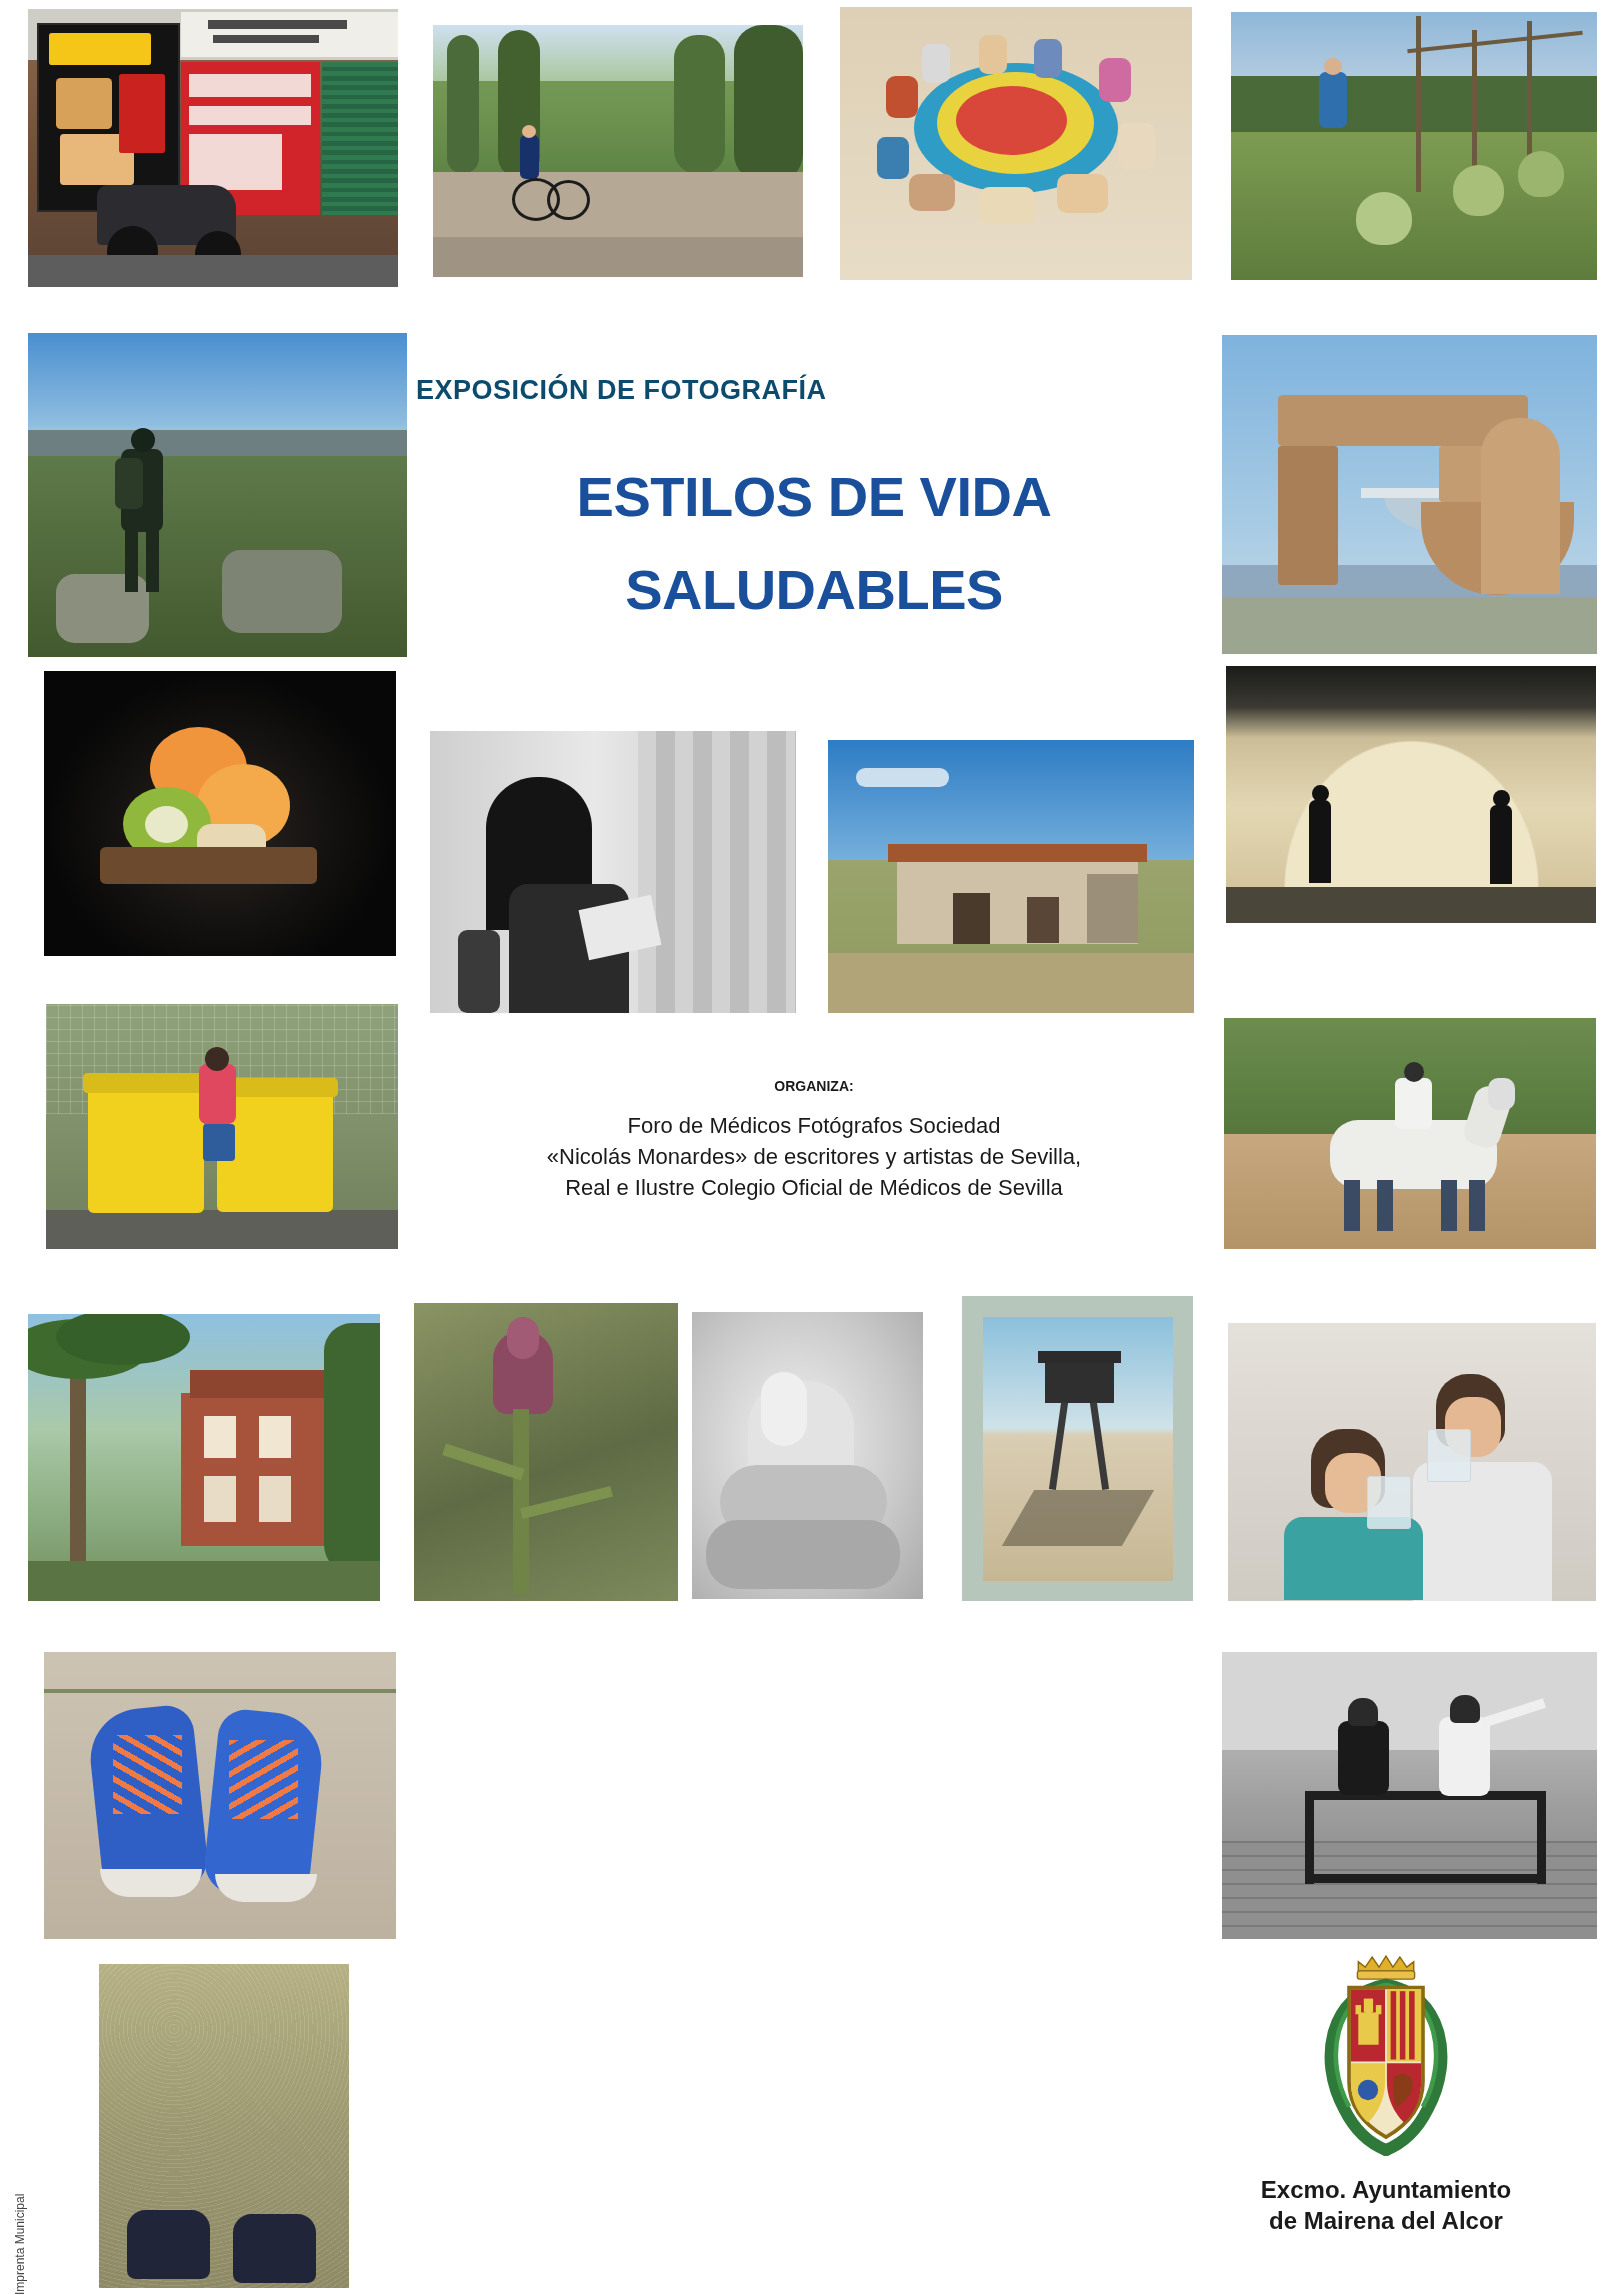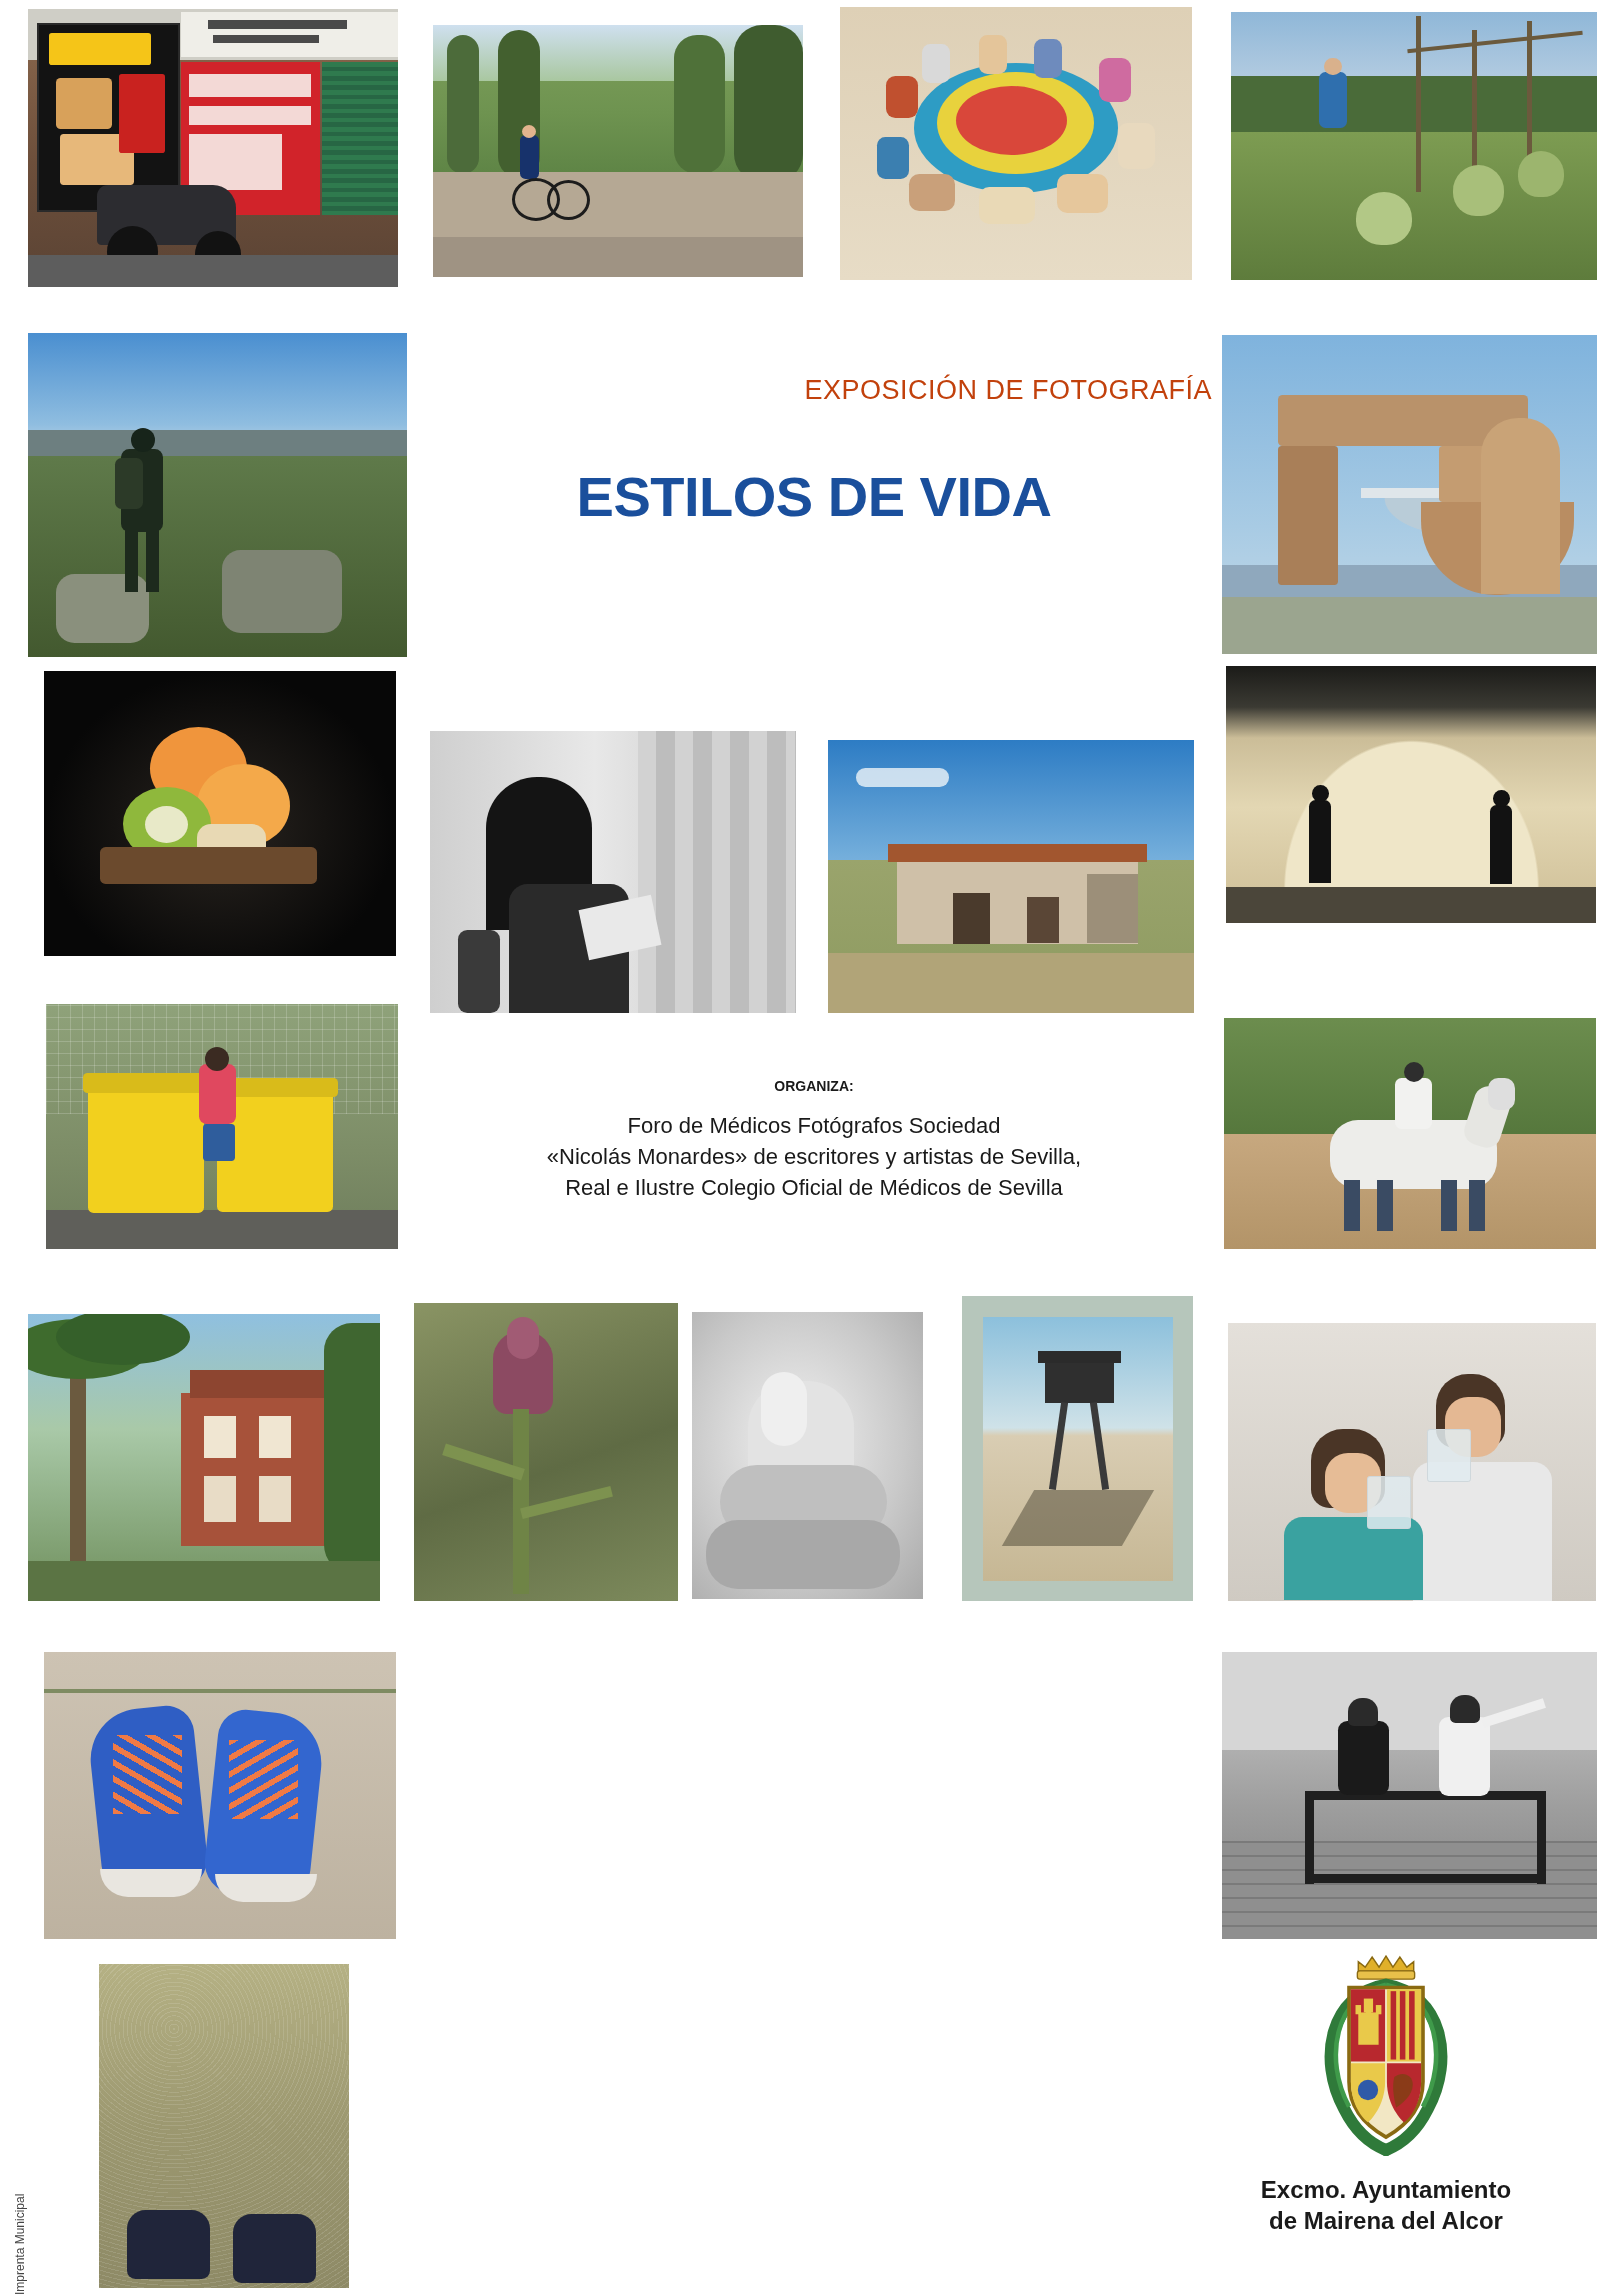--- a/index.html
+++ b/index.html
@@ -25,23 +25,23 @@
   .photo {
     position: absolute;
     overflow: hidden;
     background: #cfcfcf;
   }
   .ph-layer         { position:absolute; }
 
   
   .kicker {
     position: absolute;
-    text-align: right;
-    font-weight: normal;
-    color: #c2410c;
+    text-align: left;
+    font-weight: bold;
+    color: #0c4a6e;
     letter-spacing: 0.5px;
   }
   .title {
     position: absolute;
     text-align: center;
     color: #1a4f9c;
     font-weight: bold;
     line-height: 1.06;
     letter-spacing: -0.5px;
   }
@@ -189,20 +189,21 @@
     <div class="ph-layer" style="left:93px;top:116px;width:42px;height:83px;background:#1d2a1d;border-radius:8.3px;"></div>
     <div class="ph-layer" style="left:103px;top:95px;width:24px;height:24px;background:#17241a;border-radius:50%;"></div>
     <div class="ph-layer" style="left:87px;top:125px;width:28px;height:51px;background:#2c3a28;border-radius:6.5px;"></div>
     <div class="ph-layer" style="left:97px;top:194px;width:13px;height:65px;background:#1d2a1d;"></div>
     <div class="ph-layer" style="left:118px;top:194px;width:13px;height:65px;background:#1d2a1d;"></div>
   </div>
 
   <div class="kicker" style="left:416px; top:375px; width:796px; font-size:27px;">EXPOSICIÓN DE FOTOGRAFÍA</div>
 
   <div class="title" style="left:416px; top:467px; width:796px; font-size:56px;">ESTILOS DE VIDA</div>
+  <div class="title" style="left:416px; top:560px; width:796px; font-size:56px;">SALUDABLES</div>
 
   <div class="photo" style="left:1222px; top:335px; width:375px; height:319px; background:#9fb8cf;">
     <div class="ph-layer" style="left:0;top:0;width:100%;height:100%;background:linear-gradient(180deg,#7fb3dd 0%,#a8cbe4 60%,#c8dbe8 100%);"></div>
     <div class="ph-layer" style="left:0;bottom:0;width:100%;height:22%;background:#9ba58f;"></div>
     <div class="ph-layer" style="left:0;bottom:18%;width:100%;height:10%;background:#8fa8bd;"></div>
 
     <div class="ph-layer" style="left:139px;top:153px;width:194px;height:10.2px;background:#dfe6ea;"></div>
     <div class="ph-layer" style="left:153px;top:163px;width:167px;height:42px;border-top:none;background:radial-gradient(ellipse at 50% 0,#b9ccd8 0 62%,transparent 63%);"></div>
 
     <div class="ph-layer" style="left:56px;top:60px;width:250px;height:51px;background:#b9926a;border-radius:4.6px;"></div>

